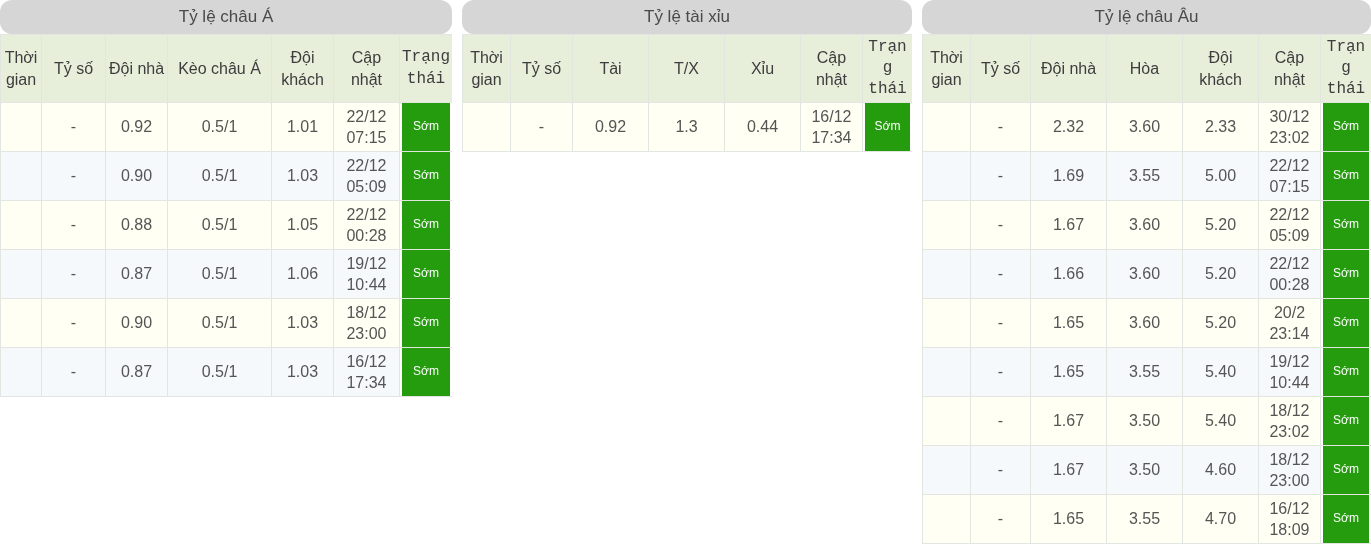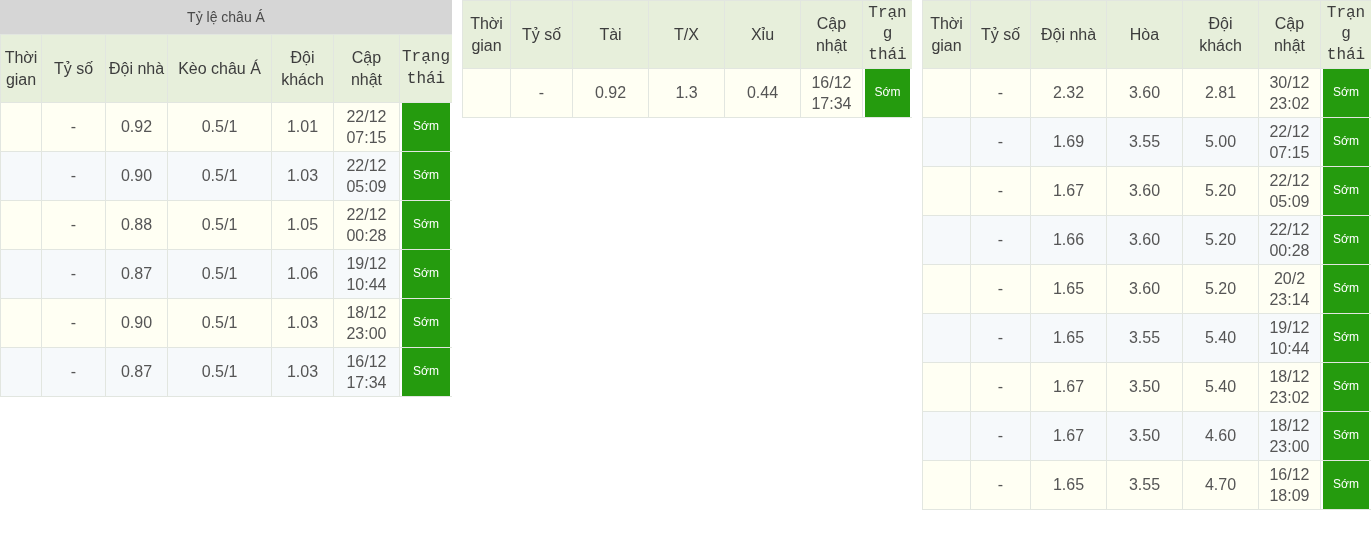--- a/index.html
+++ b/index.html
@@ -29,24 +29,25 @@
   .panel-gap2   { flex: 0 0 10px; width: 10px; background:#fff; }
   .panel-ou-tbl { width: 450px; }
   .panel-eu     { width: 449px; }
 
   .panel-title {
     height: 34px;
     line-height: 34px;
     text-align: center;
     background: #d6d6d6;
     color: #4a4a4a;
-    font-size: 14px;
+    font-size: 17px;
     font-weight: normal;
     box-sizing: border-box;
     border-bottom: 1px solid #d6d6d6;
+    border-radius: 12px;
   }
 
   table.odds {
     border-collapse: collapse;
     width: 100%;
     table-layout: fixed;
   }
   table.odds th,
   table.odds td {
     border: 1px solid #e2e6e0;
@@ -238,20 +239,21 @@
               <div class="status-chip">Sớm</div>
             </td>
           </tr>
         </tbody>
     </table>
   </div>
 
   <div class="panel-ou"></div>
 
   <div class="odds-panel panel-ou-tbl">
+    <div class="panel-title">Tỷ lệ tài xỉu</div>
     <table class="odds">
       <colgroup>
           <col class="c0">
           <col class="c1">
           <col class="c2">
           <col class="c3">
           <col class="c4">
           <col class="c5">
           <col class="c6">
         </colgroup>
@@ -281,20 +283,21 @@
               <div class="status-chip">Sớm</div>
             </td>
           </tr>
         </tbody>
     </table>
   </div>
 
   <div class="panel-gap2"></div>
 
   <div class="odds-panel panel-eu">
+    <div class="panel-title">Tỷ lệ châu Âu</div>
     <table class="odds">
       <colgroup>
           <col class="c0">
           <col class="c1">
           <col class="c2">
           <col class="c3">
           <col class="c4">
           <col class="c5">
           <col class="c6">
         </colgroup>
@@ -308,21 +311,21 @@
           <th>Cập nhật</th>
           <th class="th-status">Trạng thái</th>
         </tr>
       </thead>
       <tbody>
           <tr>
             <td></td>
             <td class="cell-score">-</td>
             <td class="cell-odd cell-up">2.32</td>
             <td class="cell-odd cell-up">3.60</td>
-            <td class="cell-odd cell-down">2.81</td>
+            <td class="cell-odd cell-down">2.33</td>
             <td class="cell-time">
               <span class="time-line">30/12</span>
               <span class="time-line">23:02</span>
             </td>
             <td class="cell-status">
               <div class="status-chip">Sớm</div>
             </td>
           </tr>
           <tr>
             <td></td>

